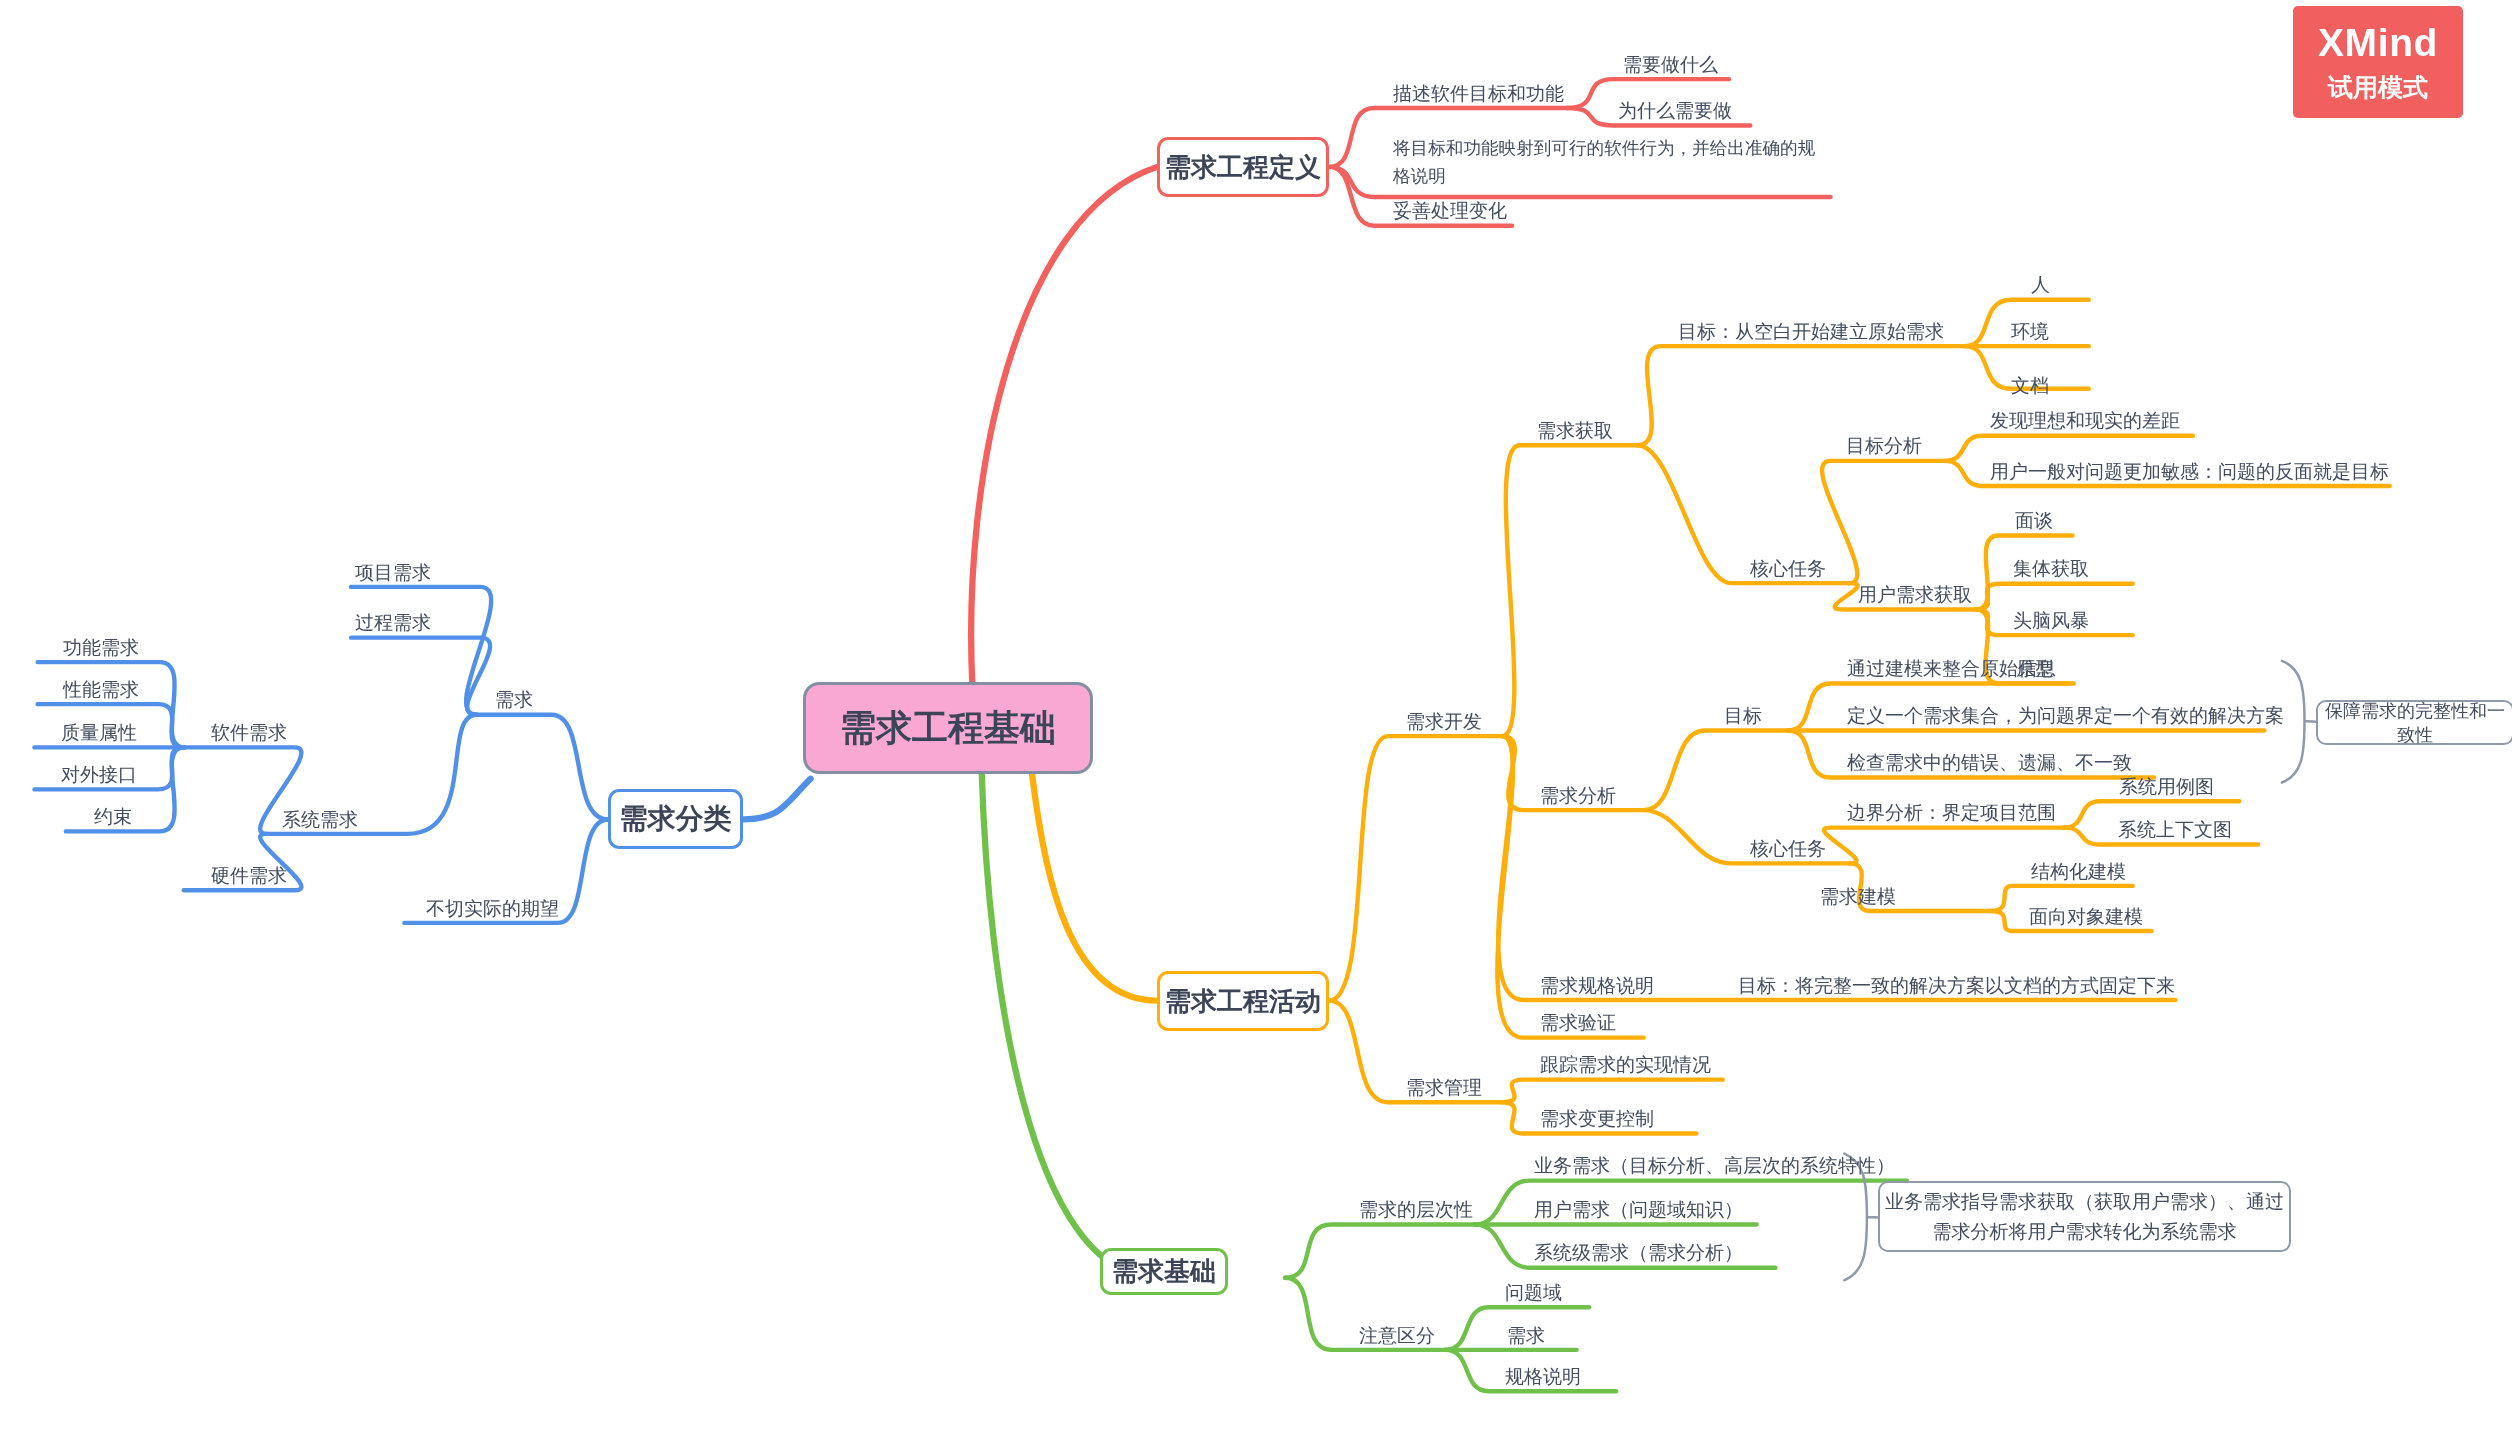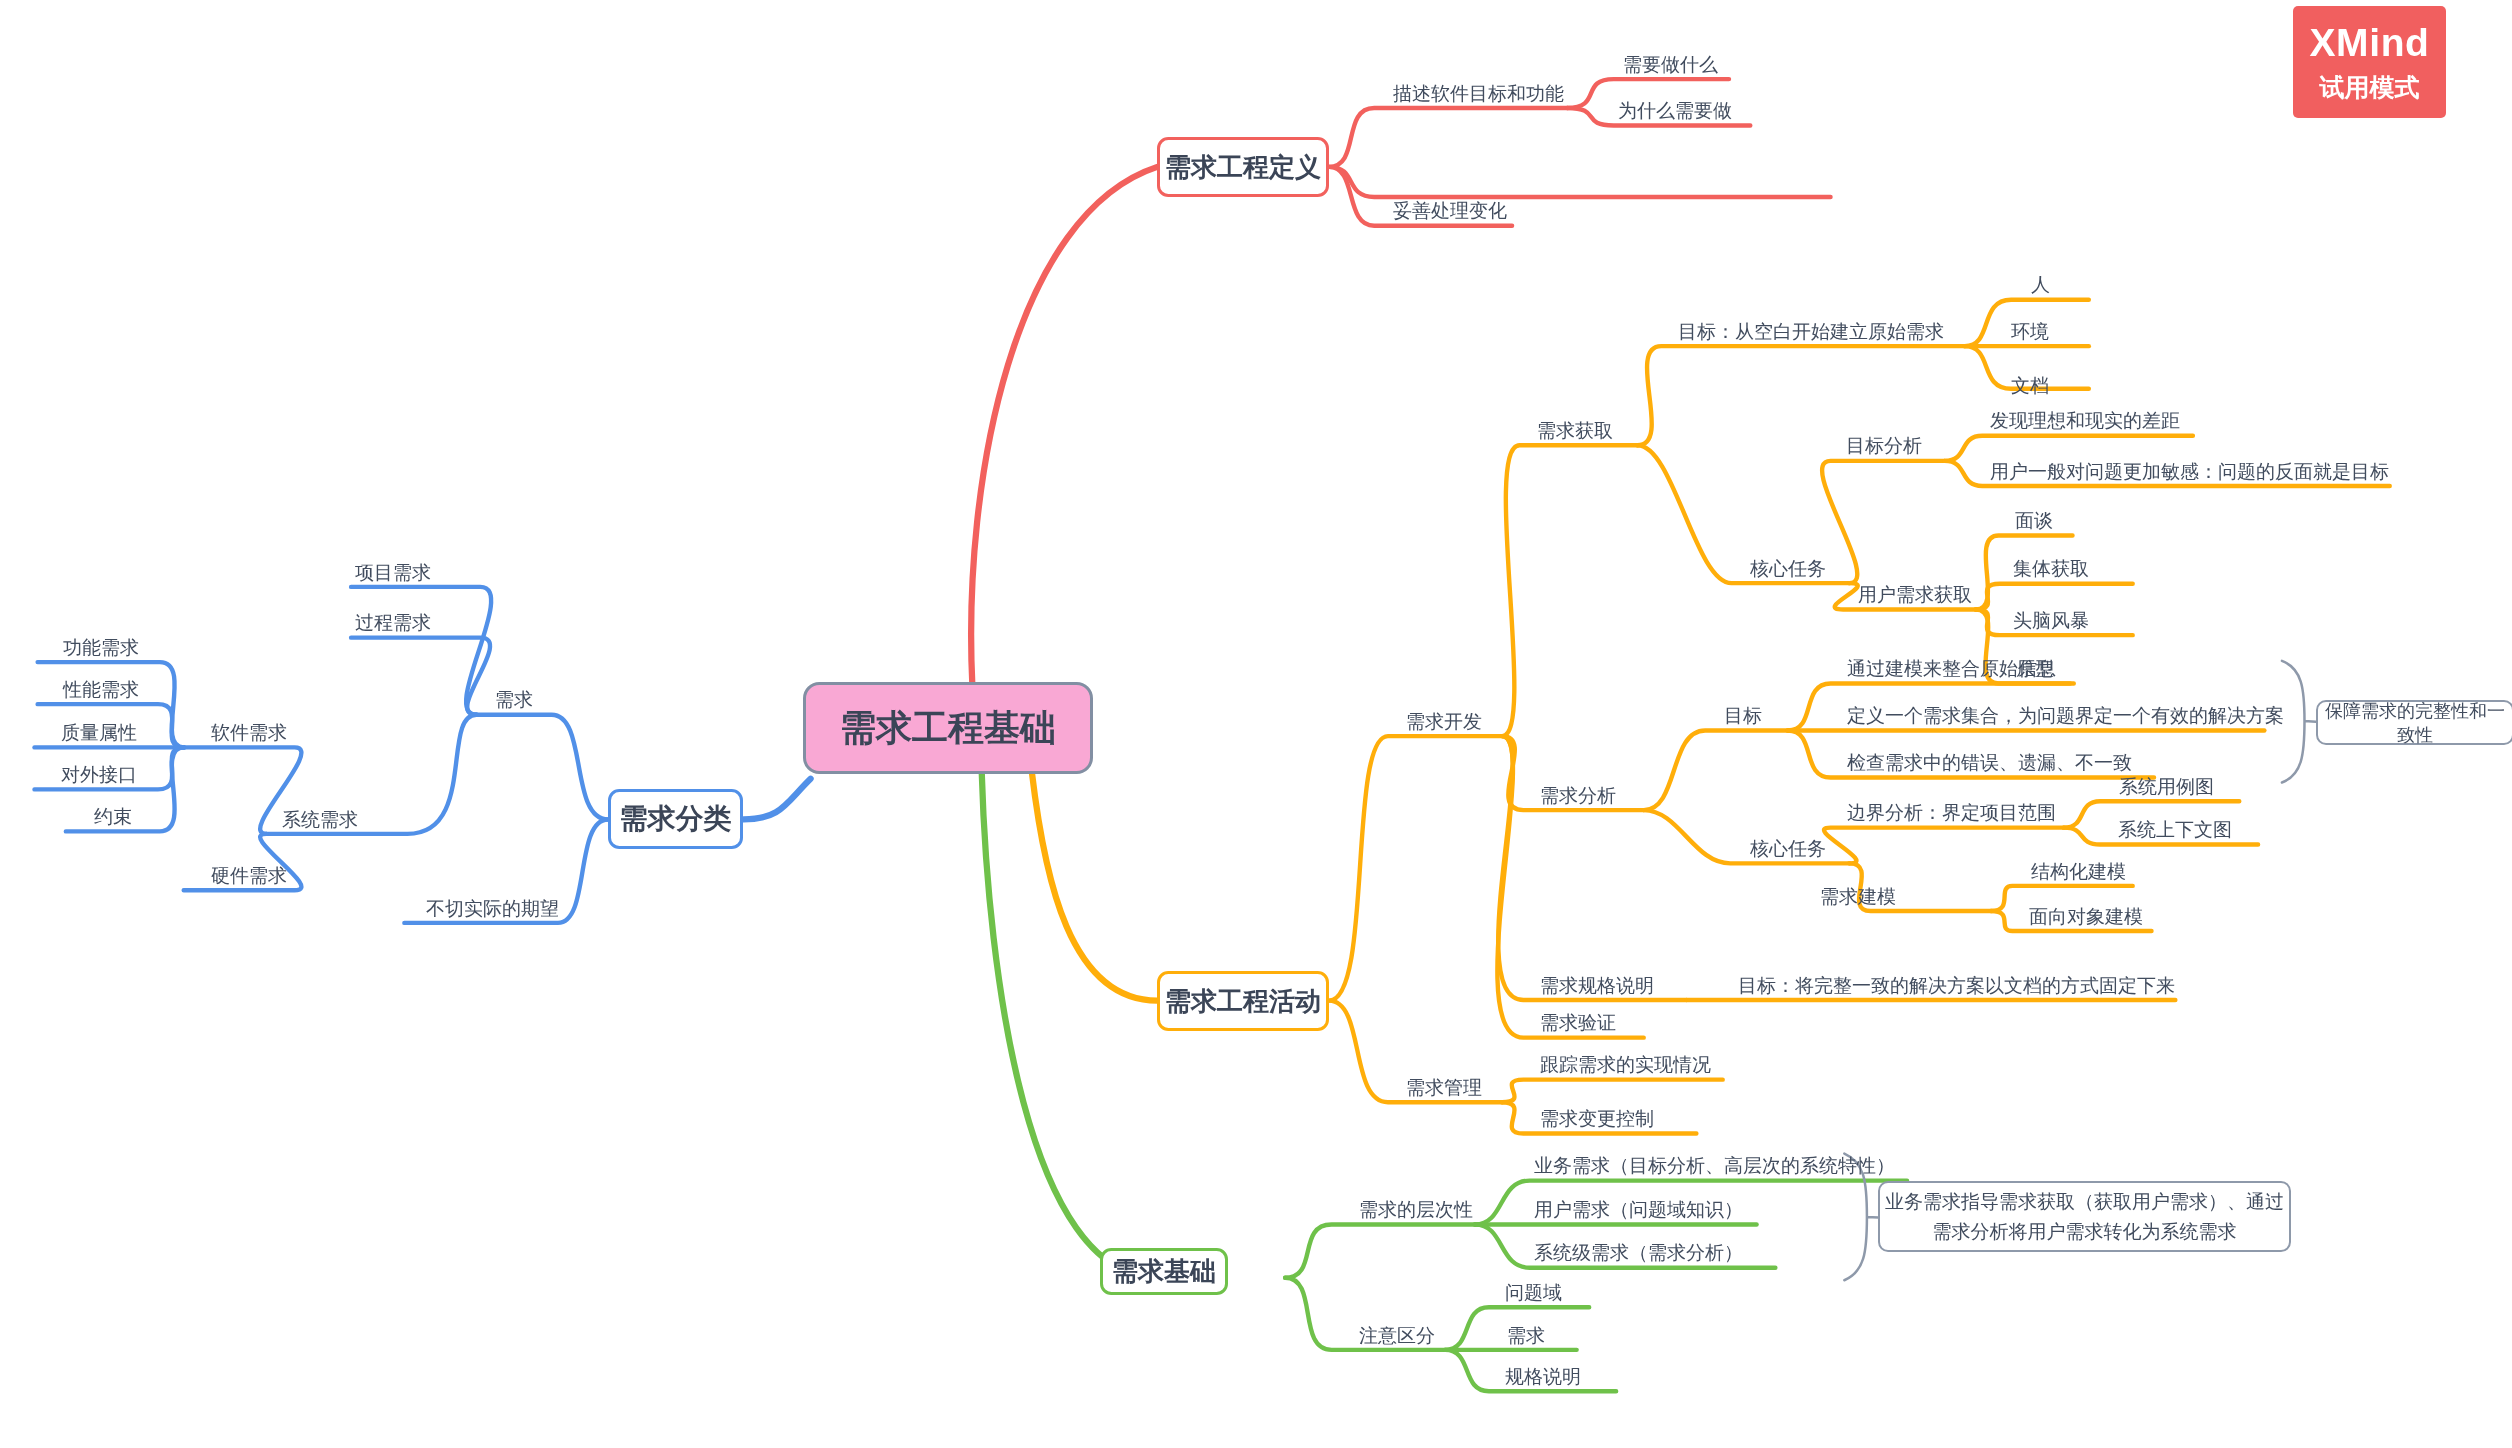--- a/index.html
+++ b/index.html
@@ -145,20 +145,21 @@
   <div class="central" style="left:803px;top:682px;width:290px;height:92px;">需求工程基础</div>
 
   <div class="bx red" style="left:1157px;top:137px;width:172px;height:60px;">需求工程定义</div>
   <div class="bx blue" style="left:608px;top:789px;width:135px;height:60px;font-size:28px;">需求分类</div>
   <div class="bx yellow" style="left:1157px;top:971px;width:172px;height:60px;">需求工程活动</div>
   <div class="bx green" style="left:1100px;top:1248px;width:128px;height:47px;">需求基础</div>
 
   <div class="lb" style="left:1393px;top:82px;">描述软件目标和功能</div>
   <div class="lb" style="left:1623px;top:53px;">需要做什么</div>
   <div class="lb" style="left:1618px;top:99px;">为什么需要做</div>
+  <div class="lb wrap" style="left:1393px;top:134px;">将目标和功能映射到可行的软件行为，并给出准确的规格说明</div>
   <div class="lb" style="left:1393px;top:199px;">妥善处理变化</div>
 
   <div class="lb" style="left:495px;top:688px;">需求</div>
   <div class="lb" style="left:355px;top:561px;">项目需求</div>
   <div class="lb" style="left:355px;top:611px;">过程需求</div>
   <div class="lb" style="left:282px;top:808px;">系统需求</div>
   <div class="lb" style="left:211px;top:721px;">软件需求</div>
   <div class="lb" style="left:63px;top:636px;">功能需求</div>
   <div class="lb" style="left:63px;top:678px;">性能需求</div>
   <div class="lb" style="left:61px;top:721px;">质量属性</div>
@@ -206,19 +207,19 @@
   <div class="lb" style="left:1534px;top:1198px;">用户需求（问题域知识）</div>
   <div class="lb" style="left:1534px;top:1241px;">系统级需求（需求分析）</div>
   <div class="lb" style="left:1359px;top:1324px;">注意区分</div>
   <div class="lb" style="left:1505px;top:1281px;">问题域</div>
   <div class="lb" style="left:1507px;top:1324px;">需求</div>
   <div class="lb" style="left:1505px;top:1365px;">规格说明</div>
 
   <div class="sm" style="left:2316px;top:700px;width:198px;height:45px;font-size:18px;">保障需求的完整性和一致性</div>
   <div class="sm" style="left:1878px;top:1181px;width:413px;height:71px;font-size:19px;line-height:1.55;padding:0 5px;">业务需求指导需求获取（获取用户需求）、通过需求分析将用户需求转化为系统需求</div>
 
-  <div class="wm" style="left:2293px;top:6.3px;width:153px;height:112px;">
+  <div class="wm" style="left:2293px;top:6.3px;width:170px;height:112px;">
     <div class="brand">XMind</div>
     <div class="mode">试用模式</div>
   </div>
 
 </div>
 
 
 </body></html>

